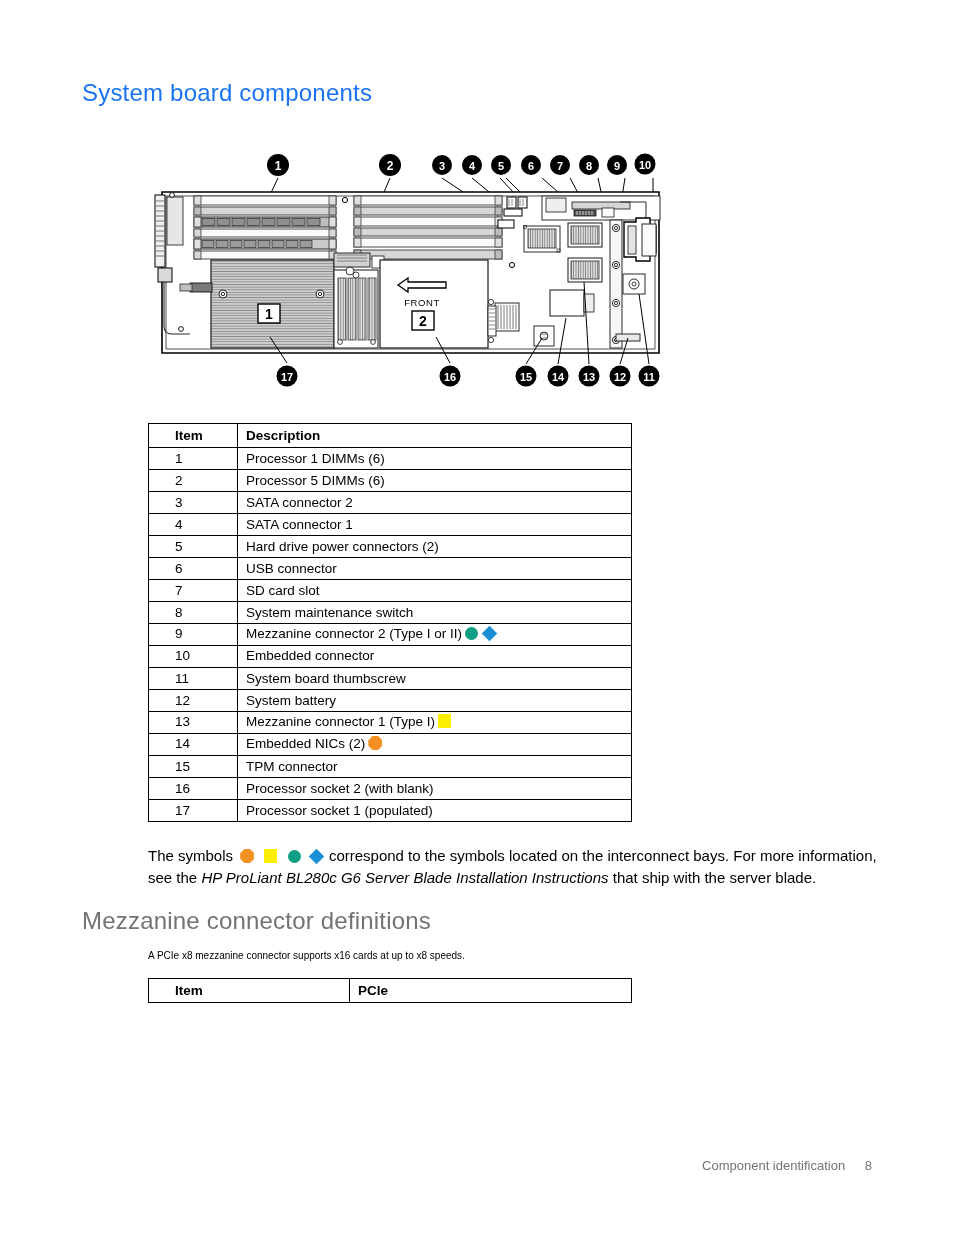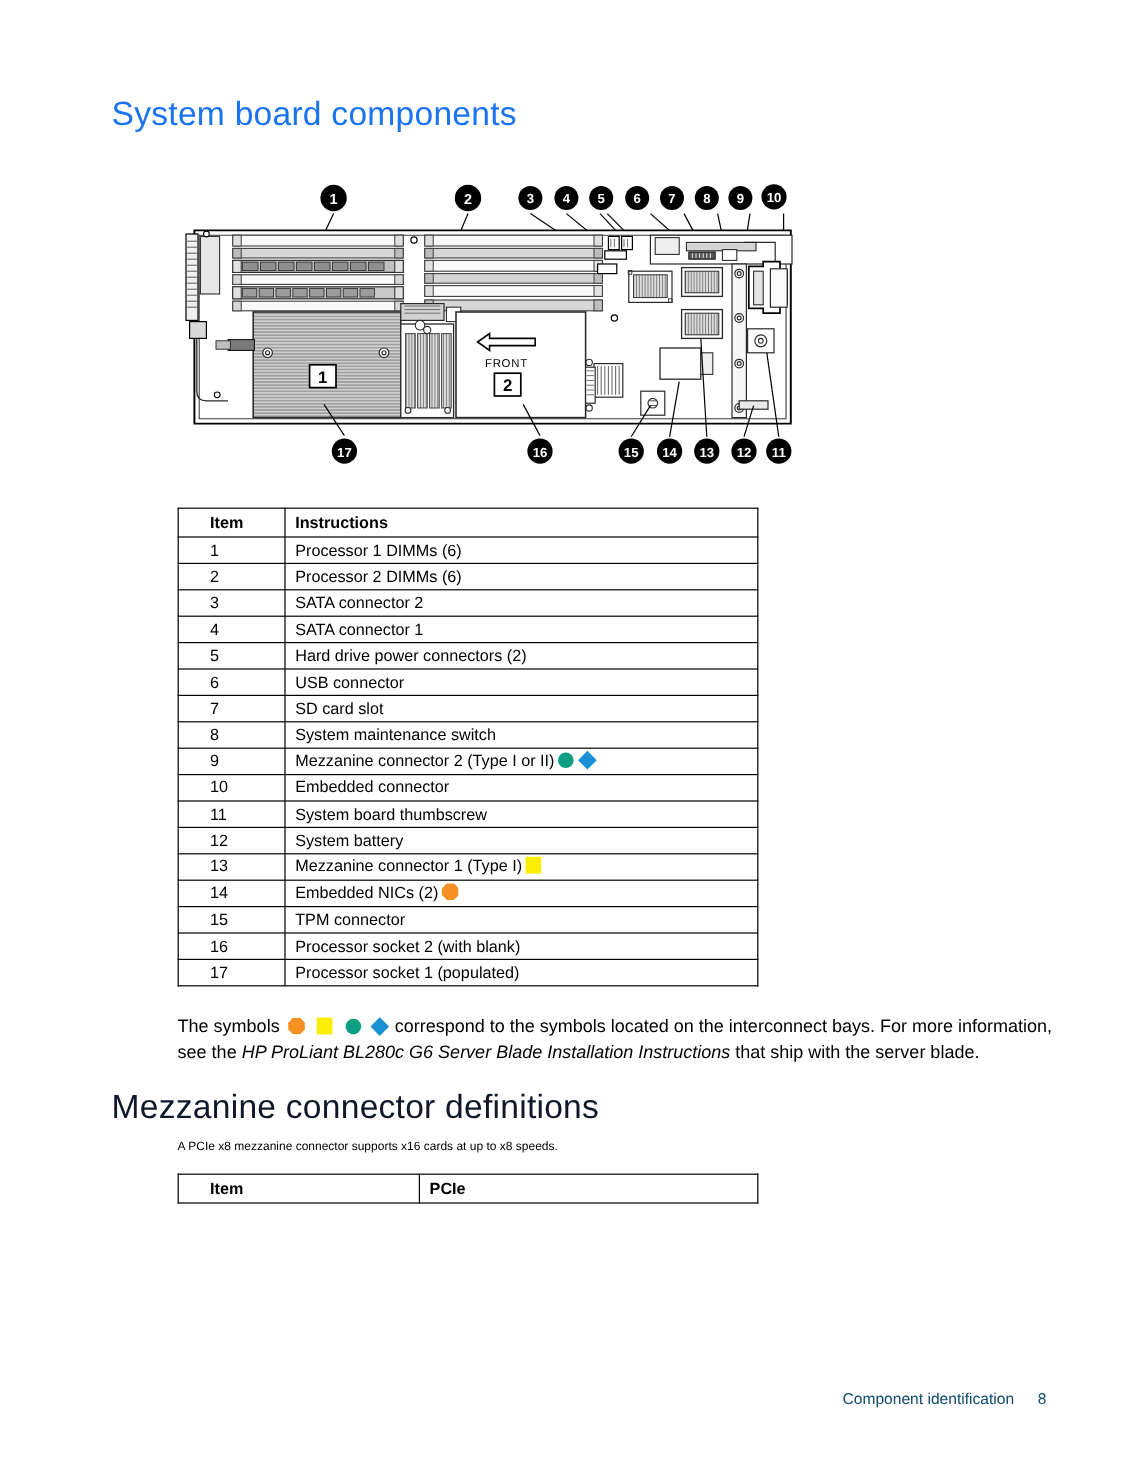--- a/index.html
+++ b/index.html
@@ -12,26 +12,25 @@
     height: 1235px;
     position: relative;
     font-family: "Liberation Sans", sans-serif;
     color: #000000;
     overflow: hidden;
   }
 
   
   .h1 {
     position: absolute;
-    font-size: 28px;
+    font-size: 24px;
     font-weight: normal;
     color: #1a73f0;
     letter-spacing: 0.2px;
     white-space: nowrap;
-    margin-left: 11px;
   }
   #page-title { left: 82px; top: 79px; }
   #mezz-title { left: 82px; top: 907px; }
 
   
   #diagram-wrap {
     position: absolute;
     left: 150px;
     top: 148px;
     width: 525px;
@@ -112,21 +111,21 @@
     top: 950px;
     font-size: 10px;
   }
 
   
   #page-footer {
     position: absolute;
     right: 82px;
     top: 1158px;
     font-size: 13px;
-    color: #0c4a6e;
+    color: #737373;
     white-space: nowrap;
   }
   #page-footer .pnum { margin-left: 16px; }
 </style>
 </head>
 <body>
 
 <div class="h1" id="page-title" style="color: rgb(26, 115, 240);">System board components</div>
 
 <div id="diagram-wrap">
@@ -474,31 +473,31 @@
           <text x="499" y="232.5" text-anchor="middle" fill="#fff" font-family="'Liberation Sans',sans-serif" font-size="11" font-weight="bold">11</text>
         </g>
   </g>
 </svg>
 </div>
 
 <table class="doc-table" id="components-table">
   <thead>
     <tr>
       <th class="num">Item</th>
-      <th>Instructions</th>
+      <th>Description</th>
     </tr>
   </thead>
   <tbody>
       <tr>
         <td class="num">1</td>
         <td><span>Processor 1 DIMMs (6)</span></td>
       </tr>
       <tr>
         <td class="num">2</td>
-        <td><span>Processor 2 DIMMs (6)</span></td>
+        <td><span>Processor 5 DIMMs (6)</span></td>
       </tr>
       <tr>
         <td class="num">3</td>
         <td><span>SATA connector 2</span></td>
       </tr>
       <tr>
         <td class="num">4</td>
         <td><span>SATA connector 1</span></td>
       </tr>
       <tr>
@@ -560,21 +559,21 @@
   <span>The symbols</span>
   <span class="sym sym-octagon" style="background: rgb(245, 145, 35);"></span>
   <span class="sym sym-square" style="background: rgb(252, 238, 0);"></span>
   <span class="sym sym-circle" style="background: rgb(13, 158, 132);"></span>
   <span class="sym sym-diamond" style="background: rgb(27, 143, 214);"></span>
   <span>correspond to the symbols located on the interconnect bays. For more information, see the</span>
   <span class="italic">HP ProLiant BL280c G6 Server Blade Installation Instructions</span>
   <span>that ship with the server blade.</span>
 </div>
 
-<div class="h1" id="mezz-title" style="color: #0f172a;">Mezzanine connector definitions</div>
+<div class="h1" id="mezz-title" style="color: #737373;">Mezzanine connector definitions</div>
 
 <div id="mezz-intro">A PCIe x8 mezzanine connector supports x16 cards at up to x8 speeds.</div>
 
 <table class="doc-table" id="mezz-table">
   <thead>
     <tr>
       <th class="num">Item</th>
       <th>PCIe</th>
     </tr>
   </thead>

